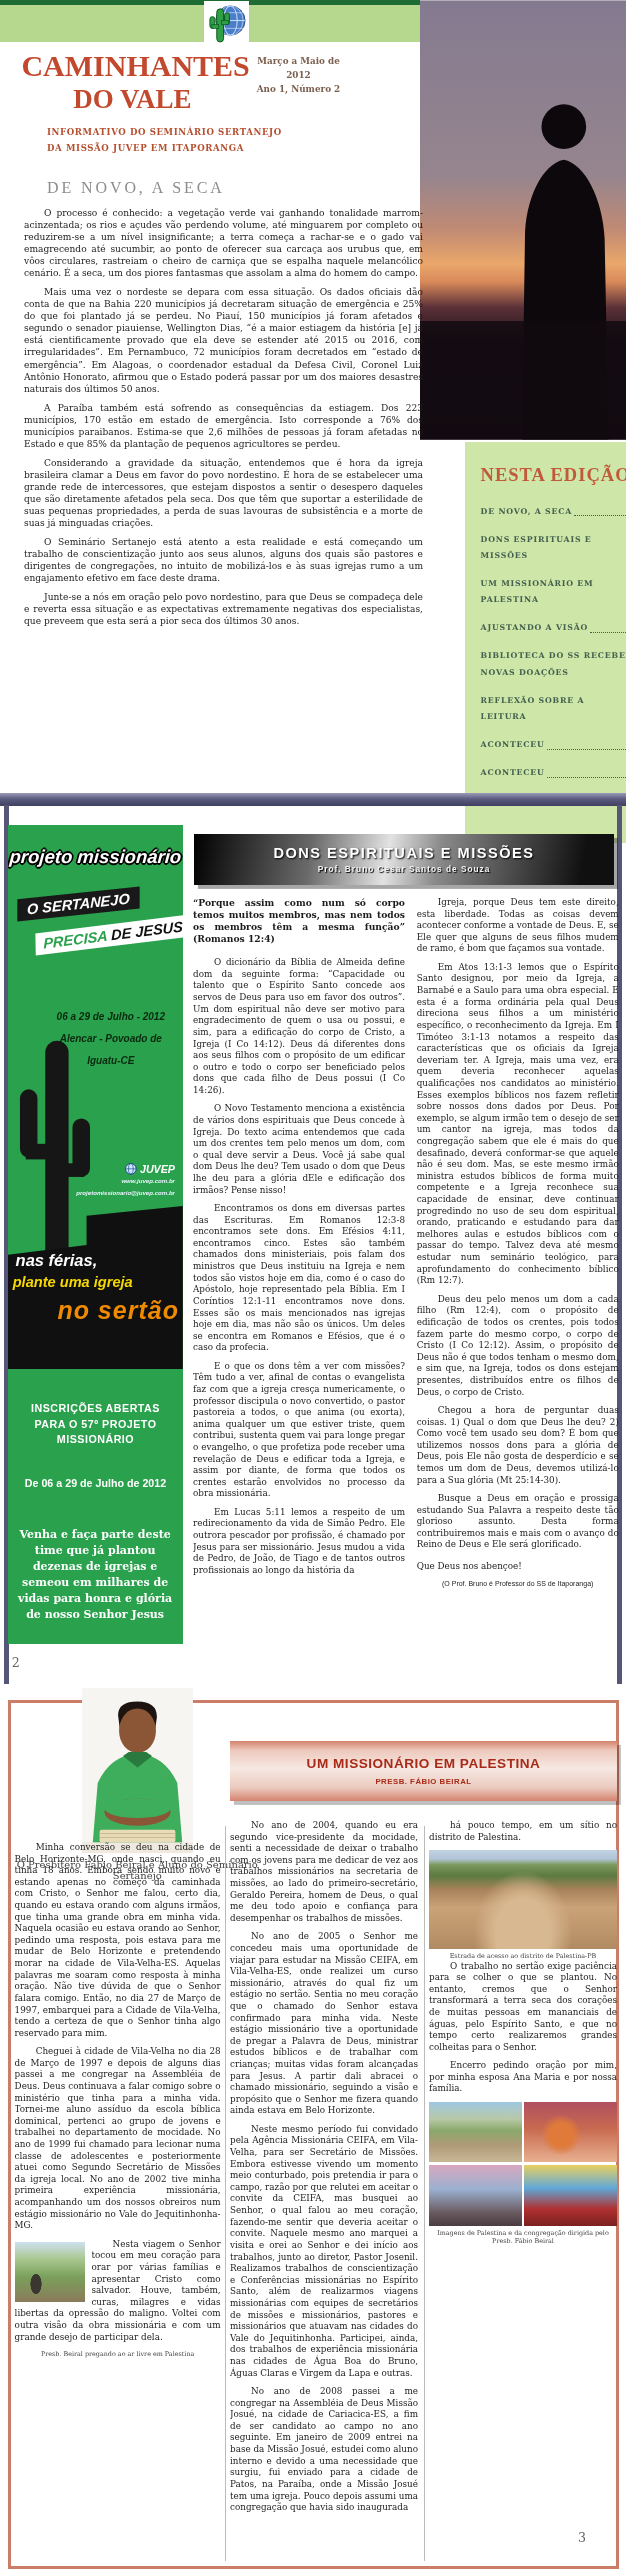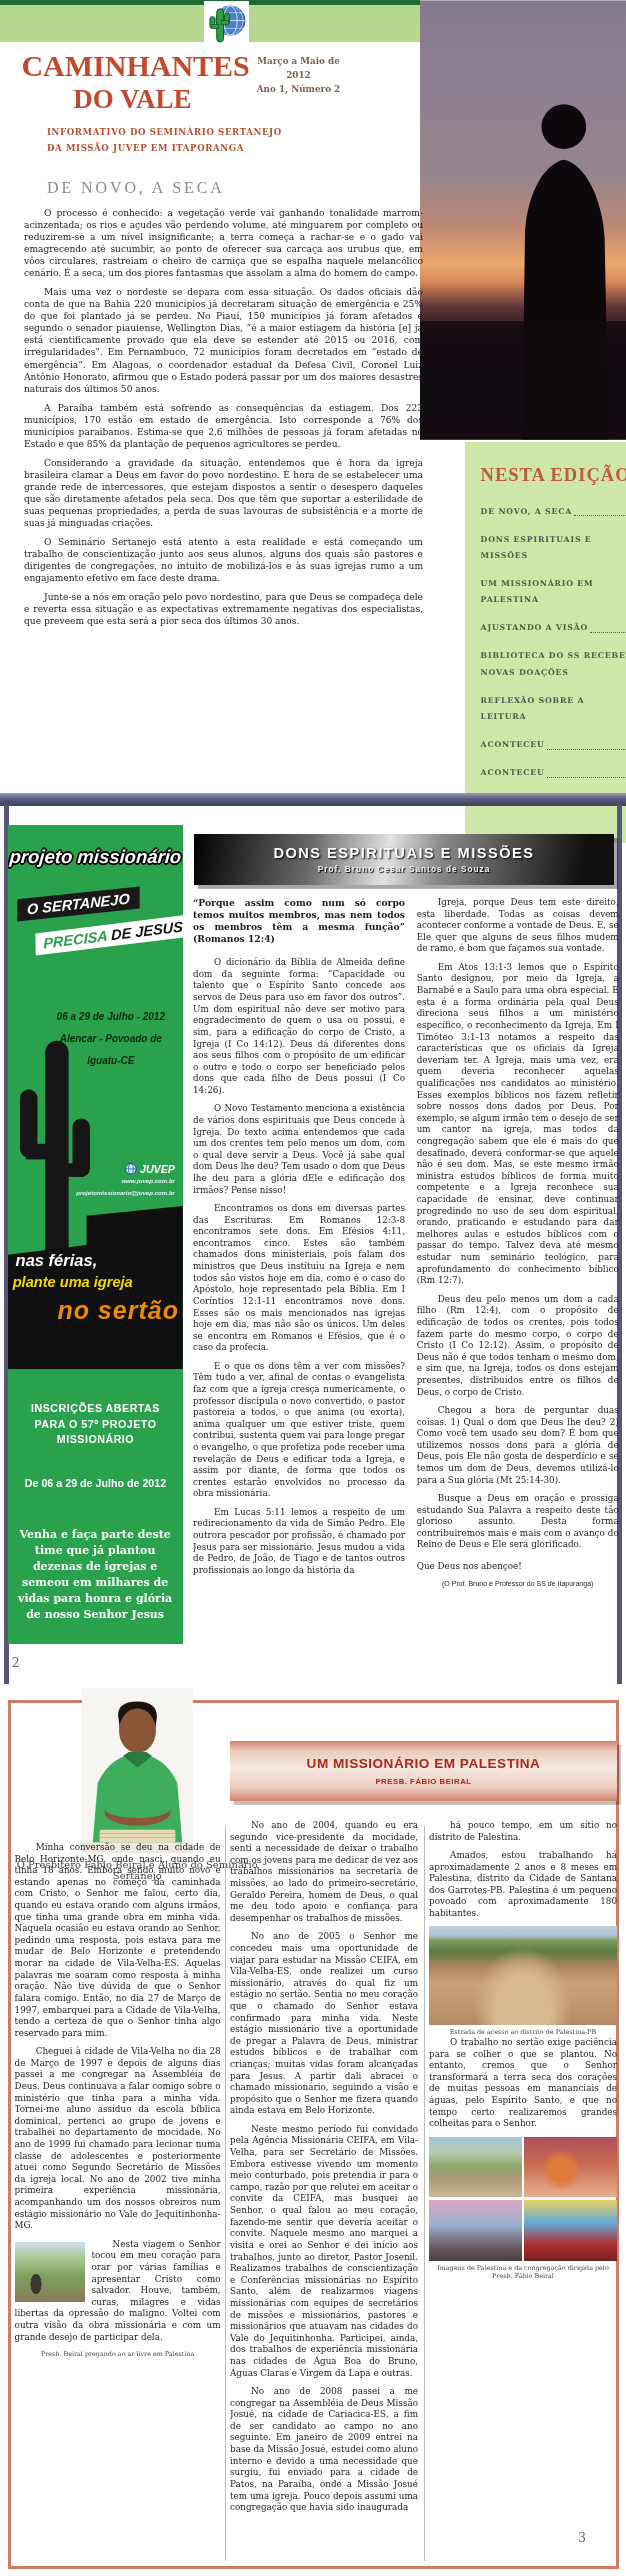--- a/index.html
+++ b/index.html
@@ -397,24 +397,24 @@
 
   <div class="abs p3col col3-2">
     <p>No ano de 2004, quando eu era segundo vice-presidente da mocidade, senti a necessidade de deixar o trabalho com os jovens para me dedicar de vez aos trabalhos missionários na secretaria de missões, ao lado do primeiro-secretário, Geraldo Pereira, homem de Deus, o qual me deu todo apoio e confiança para desempenhar os trabalhos de missões.</p>
     <p>No ano de 2005 o Senhor me concedeu mais uma oportunidade de viajar para estudar na Missão CEIFA, em Vila-Velha-ES, onde realizei um curso missionário, através do qual fiz um estágio no sertão. Sentia no meu coração que o chamado do Senhor estava confirmado para minha vida. Neste estágio missionário tive a oportunidade de pregar a Palavra de Deus, ministrar estudos bíblicos e de trabalhar com crianças; muitas vidas foram alcançadas para Jesus. A partir dali abracei o chamado missionário, seguindo a visão e propósito que o Senhor me fizera quando ainda estava em Belo Horizonte.</p>
     <p>Neste mesmo período fui convidado pela Agência Missionária CEIFA, em Vila-Velha, para ser Secretário de Missões. Embora estivesse vivendo um momento meio conturbado, pois pretendia ir para o campo, razão por que relutei em aceitar o convite da CEIFA, mas busquei ao Senhor, o qual falou ao meu coração, fazendo-me sentir que deveria aceitar o convite. Naquele mesmo ano marquei a visita e orei ao Senhor e dei início aos trabalhos, junto ao diretor, Pastor Josenil. Realizamos trabalhos de conscientização e Conferências missionárias no Espírito Santo, além de realizarmos viagens missionárias com equipes de secretários de missões e missionários, pastores e missionários que atuavam nas cidades do Vale do Jequitinhonha. Participei, ainda, dos trabalhos de experiência missionária nas cidades de Água Boa do Bruno, Águas Claras e Virgem da Lapa e outras.</p>
     <p>No ano de 2008 passei a me congregar na Assembléia de Deus Missão Josué, na cidade de Cariacica-ES, a fim de ser candidato ao campo no ano seguinte. Em janeiro de 2009 entrei na base da Missão Josué, estudei como aluno interno e devido a uma necessidade que surgiu, fui enviado para a cidade de Patos, na Paraíba, onde a Missão Josué tem uma igreja. Pouco depois assumi uma congregação que havia sido inaugurada</p>
   </div>
 
   <div class="abs p3col col3-3">
     <p>há pouco tempo, em um sítio no distrito de Palestina.</p>
-    <p>Amados, estou trabalhando há aproximadamente 2 anos e 8 meses em Palestina, distrito da Cidade de Santana dos Garrotes-PB. Palestina é um pequeno povoado com aproximadamente 180 habitantes.</p>
     <div class="road-photo"></div>
     <div class="small-cap">Estrada de acesso ao distrito de Palestina-PB</div>
     <p>O trabalho no sertão exige paciência para se colher o que se plantou. No entanto, cremos que o Senhor transformará a terra seca dos corações de muitas pessoas em mananciais de águas, pelo Espírito Santo, e que no tempo certo realizaremos grandes colheitas para o Senhor.</p>
+    <p>Encerro pedindo oração por mim, por minha esposa Ana Maria e por nossa família.</p>
     <div class="collage">
       <div class="cg1"></div>
       <div class="cg2"></div>
       <div class="cg3"></div>
       <div class="cg4"></div>
     </div>
     <div class="small-cap">Imagens de Palestina e da congregação dirigida pelo Presb. Fábio Beiral</div>
   </div>
 
   <div class="abs pagenum pn3">3</div>

